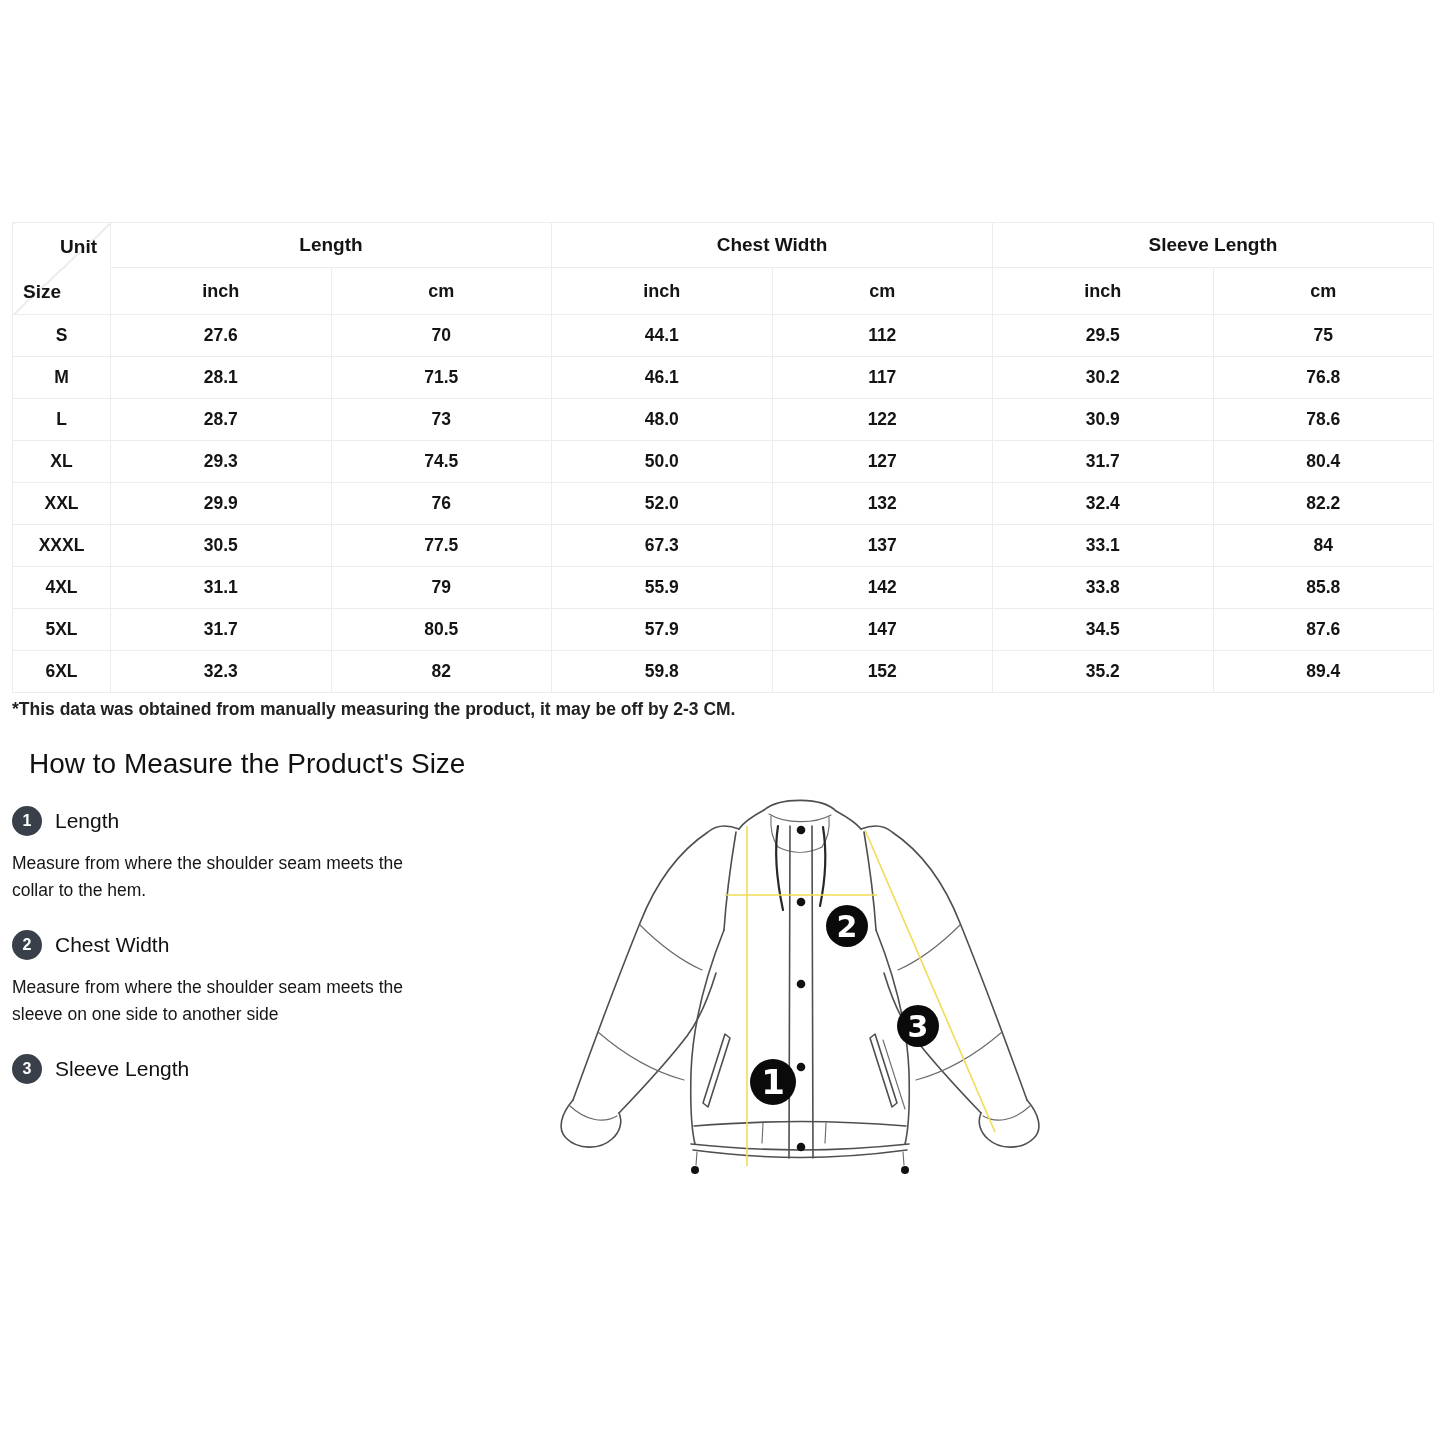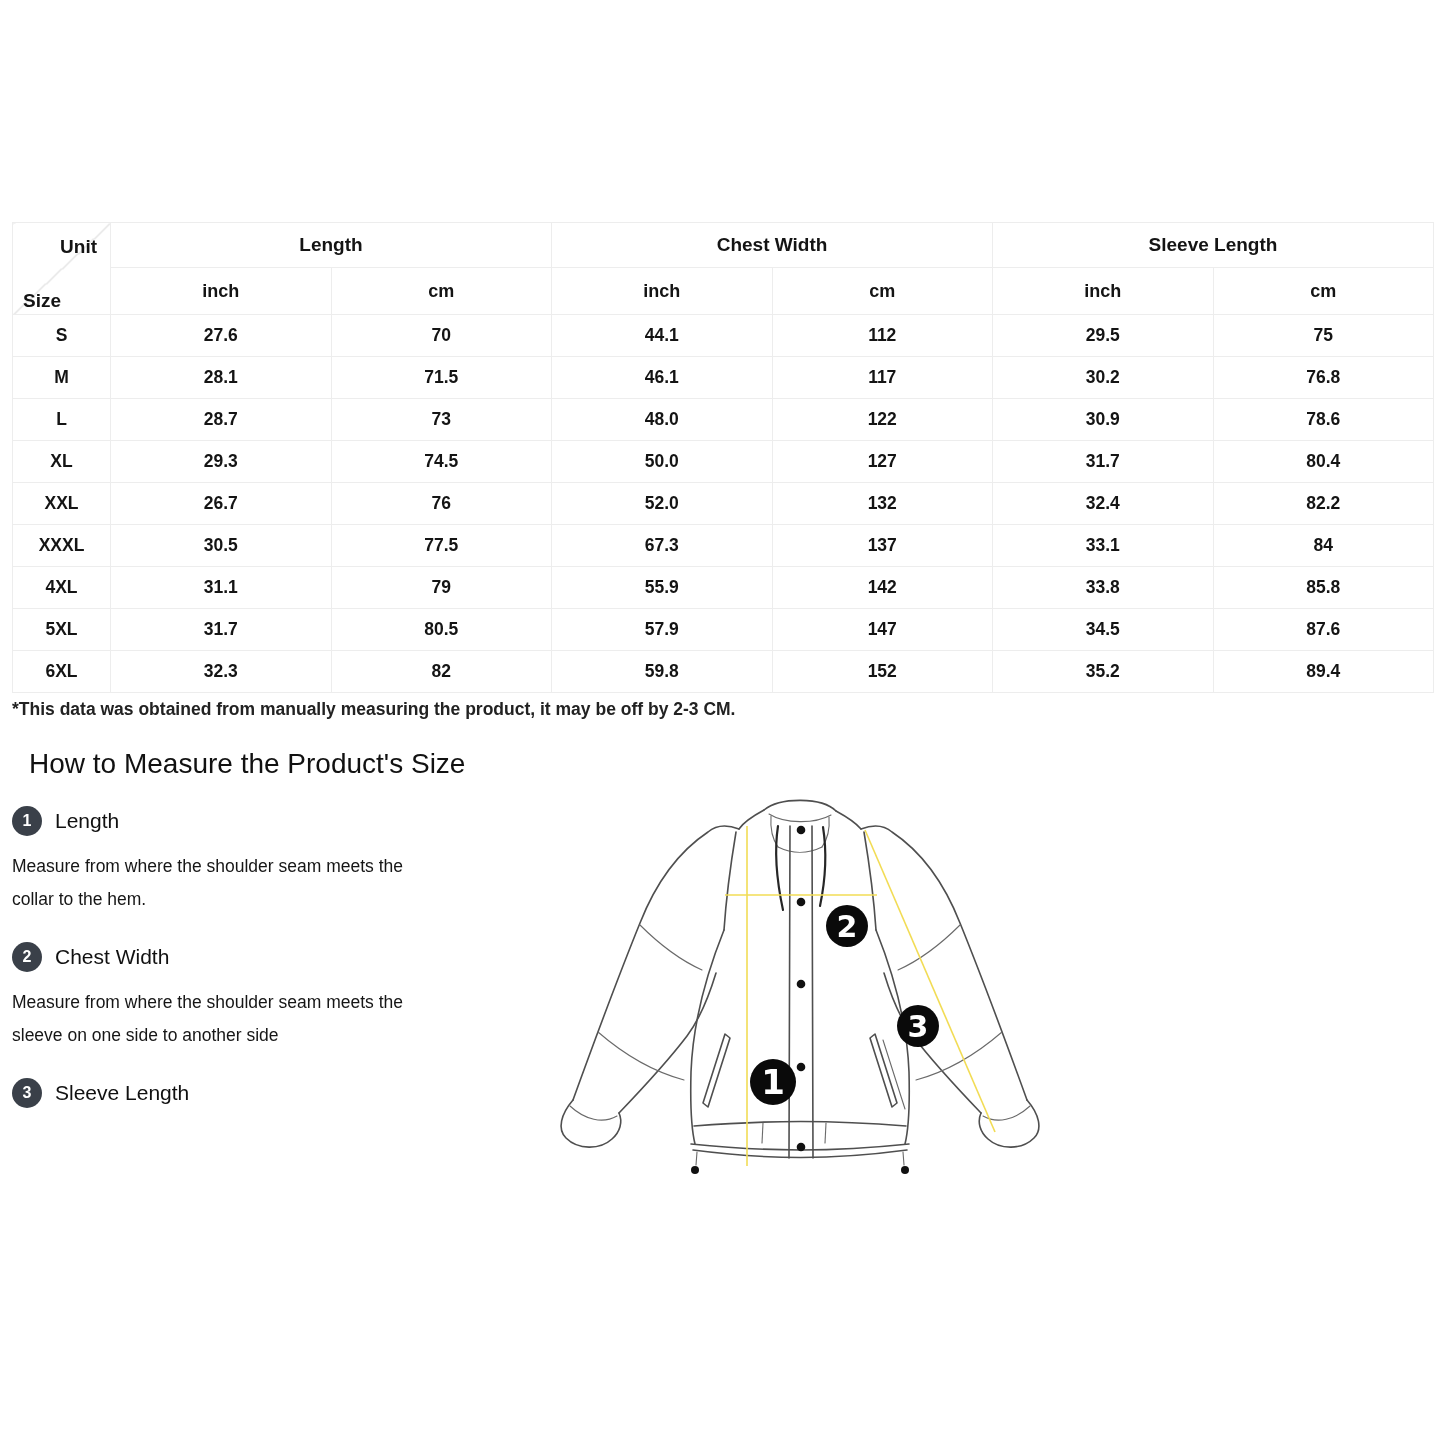--- a/index.html
+++ b/index.html
@@ -19,32 +19,32 @@
   thead tr.unit-row th{height:46px;font-size:18px;}
   tbody td{height:41px;}
   td.size-col{font-size:17.5px;}
   .corner{
     position:relative;
     background-image:linear-gradient(to bottom right,
       transparent calc(50% - 0.7px), #e4e4e4 calc(50% - 0.7px),
       #e4e4e4 calc(50% + 0.7px), transparent calc(50% + 0.7px));
   }
   .corner .unit{position:absolute;top:13px;right:13px;font-size:19px;}
-  .corner .size{position:absolute;bottom:2px;left:10px;font-size:19px;}
+  .corner .size{position:absolute;bottom:11px;left:10px;font-size:19px;}
   
   .footnote{position:absolute;left:12px;top:699px;font-size:17.5px;font-weight:700;color:#222;}
   .howto-title{position:absolute;left:12px;top:748px;font-size:28px;font-weight:400;color:#111;margin-left:17px;}
   .steps{position:absolute;left:12px;top:806px;width:505px;}
   .step-label{display:flex;align-items:center;gap:13px;font-size:21px;color:#111;margin:0 0 14px 0;}
   .badge{
     width:30px;height:30px;border-radius:50%;background:#3A4049;color:#fff;
     font-size:16px;font-weight:bold;display:flex;align-items:center;justify-content:center;
     flex:0 0 30px;
   }
-  .step-desc{font-size:17.5px;line-height:33px;color:#161616;white-space:pre-line;margin:0 0 26px 0;font-weight:400;}
+  .step-desc{font-size:17.5px;line-height:27px;color:#161616;white-space:pre-line;margin:0 0 26px 0;font-weight:400;}
   
   .figure{position:absolute;left:540px;top:780px;width:520px;height:440px;}
   .figure svg{display:block;width:100%;height:100%;}
   .outline{fill:none;stroke:var(--outline-color,#4F4F4F);stroke-width:1.6;stroke-linecap:round;stroke-linejoin:round;}
   .detail{fill:none;stroke:#6a6a6a;stroke-width:1.1;stroke-linecap:round;}
   .cord{fill:none;stroke:#262626;stroke-width:2.2;stroke-linecap:round;}
   .measure{fill:none;stroke:var(--line-color,#F2DC55);stroke-width:1.6;}
   .btn{fill:#111;}
   .fig-badge circle{fill:#0a0a0a;}
   .fig-badge text{fill:#ffffff;font-family:"DejaVu Sans","Liberation Sans",sans-serif;font-weight:bold;text-anchor:middle;}
@@ -114,21 +114,21 @@
           <td class="size-col">XL</td>
           <td>29.3</td>
           <td>74.5</td>
           <td>50.0</td>
           <td>127</td>
           <td>31.7</td>
           <td>80.4</td>
         </tr>
         <tr>
           <td class="size-col">XXL</td>
-          <td>26.7</td>
+          <td>29.9</td>
           <td>76</td>
           <td>52.0</td>
           <td>132</td>
           <td>32.4</td>
           <td>82.2</td>
         </tr>
         <tr>
           <td class="size-col">XXXL</td>
           <td>30.5</td>
           <td>77.5</td>

